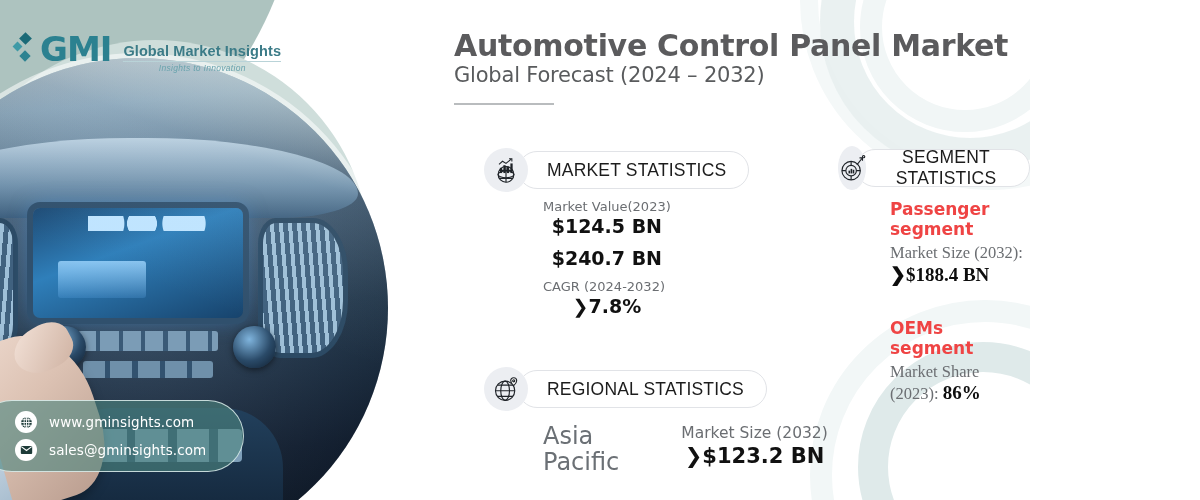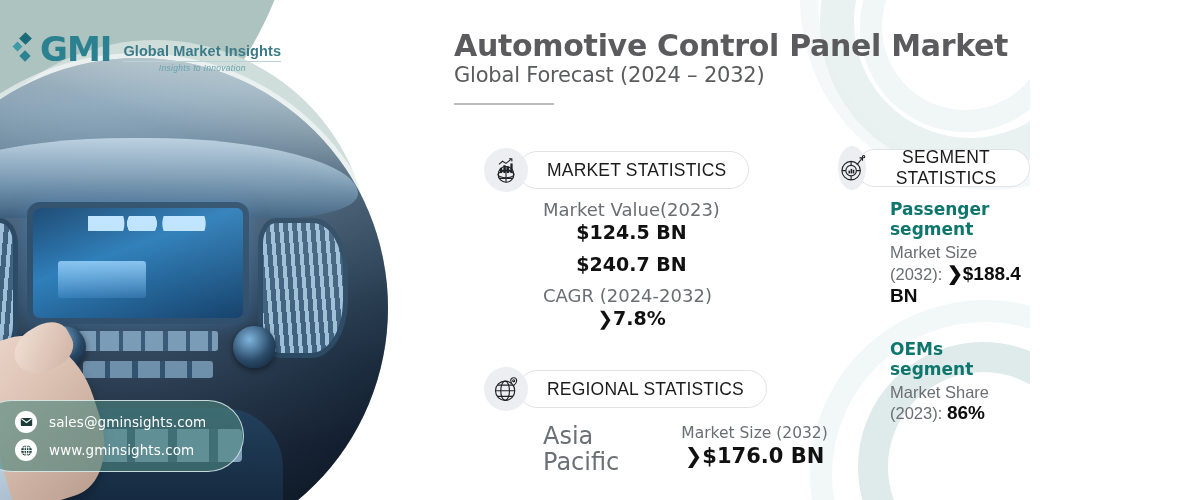--- a/index.html
+++ b/index.html
@@ -197,29 +197,29 @@
     margin-right:-10px; position:relative; z-index:1;
   }
   .pill-label {
     height:38px; padding:0 22px 0 28px; border:1.4px solid #e1e3e7; border-radius:20px;
     background:#fff; display:flex; align-items:center;
     font-size:17.5px; font-weight:400; color:#1c1c1c; letter-spacing:.2px;
     font-family:"Liberation Sans", sans-serif;
   }
 
   .stat-list { position:absolute; z-index:10; }
-  .lbl { font-size:18px; color:#6b6e72; font-family:"DejaVu Sans", sans-serif; }
+  .lbl { font-size:13px; color:#6b6e72; font-family:"DejaVu Sans", sans-serif; }
   .val { font-size:19px; font-weight:700; color:#111; font-family:"DejaVu Sans", sans-serif; margin-top:1px;text-align:center;}
 
   #market-stats { left:543px; top:199px; }
   #market-stats .row { margin-bottom:10px; }
 
   #segment-stats { left:890px; top:199px; }
-  #segment-stats .seg-title { font-size:17px; font-weight:700; color:#0f766e; font-family:"DejaVu Sans", sans-serif;}
-  #segment-stats .seg-line { font-size:16.5px; color:#6b6e72; margin-top:4px; font-family:Liberation Sans, sans-serif;}
+  #segment-stats .seg-title { font-size:17px; font-weight:700; color:#ef4444; font-family:"DejaVu Sans", sans-serif;}
+  #segment-stats .seg-line { font-size:16.5px; color:#6b6e72; margin-top:4px; font-family:Liberation Serif, serif;}
   #segment-stats .seg-line b { color:#0d0d0d; font-size:19px; }
   #segment-stats .seg-block + .seg-block { margin-top:32px; }
 
   #regional-stats { left:543px; top:424px; display:flex; align-items:flex-start; gap:62px;}
   .region-name { font-size:24px; color:#6b7075; line-height:1.07; font-family:"DejaVu Sans", sans-serif; font-weight:400;}
   .region-right .lbl { font-size:15.5px; }
   .region-right .val { font-size:21px; margin-top:2px;}
 
   
   .contact {
@@ -365,40 +365,40 @@
     <div class="pill-label">REGIONAL STATISTICS</div>
   </div>
 
   <div class="stat-list" id="regional-stats">
     <div class="region-name">
       <div>Asia</div>
       <div>Pacific</div>
     </div>
     <div class="region-right">
       <div class="lbl">Market Size (2032)</div>
-      <div class="val">❯$176.0 BN</div>
+      <div class="val">❯$123.2 BN</div>
     </div>
   </div>
 
   <div class="contact">
-    <div class="c-row">
-      <span class="c-ico">
-        <svg width="13" height="10" viewBox="0 0 16 12" fill="none" stroke="#1d3b38" stroke-width="1.4">
-          <rect x="1" y="1" width="14" height="10" rx="1.2" fill="#1d3b38" stroke="none"></rect>
-          <path d="M1.6 1.8L8 6.6l6.4-4.8" stroke="#fff" stroke-width="1.3"></path>
-        </svg>
-      </span>
-      <span class="c-txt">sales@gminsights.com</span>
-    </div>
     <div class="c-row">
       <span class="c-ico">
         <svg width="13" height="13" viewBox="0 0 16 16" fill="none" stroke="#1d3b38" stroke-width="1.1">
           <circle cx="8" cy="8" r="6.6" fill="#1d3b38" stroke="none"></circle>
           <path d="M1.4 8h13.2M8 1.4v13.2" stroke="#fff"></path>
           <ellipse cx="8" cy="8" rx="3" ry="6.6" stroke="#fff"></ellipse>
           <path d="M2.6 4.6h10.8M2.6 11.4h10.8" stroke="#fff"></path>
         </svg>
       </span>
       <span class="c-txt">www.gminsights.com</span>
     </div>
+    <div class="c-row">
+      <span class="c-ico">
+        <svg width="13" height="10" viewBox="0 0 16 12" fill="none" stroke="#1d3b38" stroke-width="1.4">
+          <rect x="1" y="1" width="14" height="10" rx="1.2" fill="#1d3b38" stroke="none"></rect>
+          <path d="M1.6 1.8L8 6.6l6.4-4.8" stroke="#fff" stroke-width="1.3"></path>
+        </svg>
+      </span>
+      <span class="c-txt">sales@gminsights.com</span>
+    </div>
   </div>
 
 </div>
 
 </body></html>

